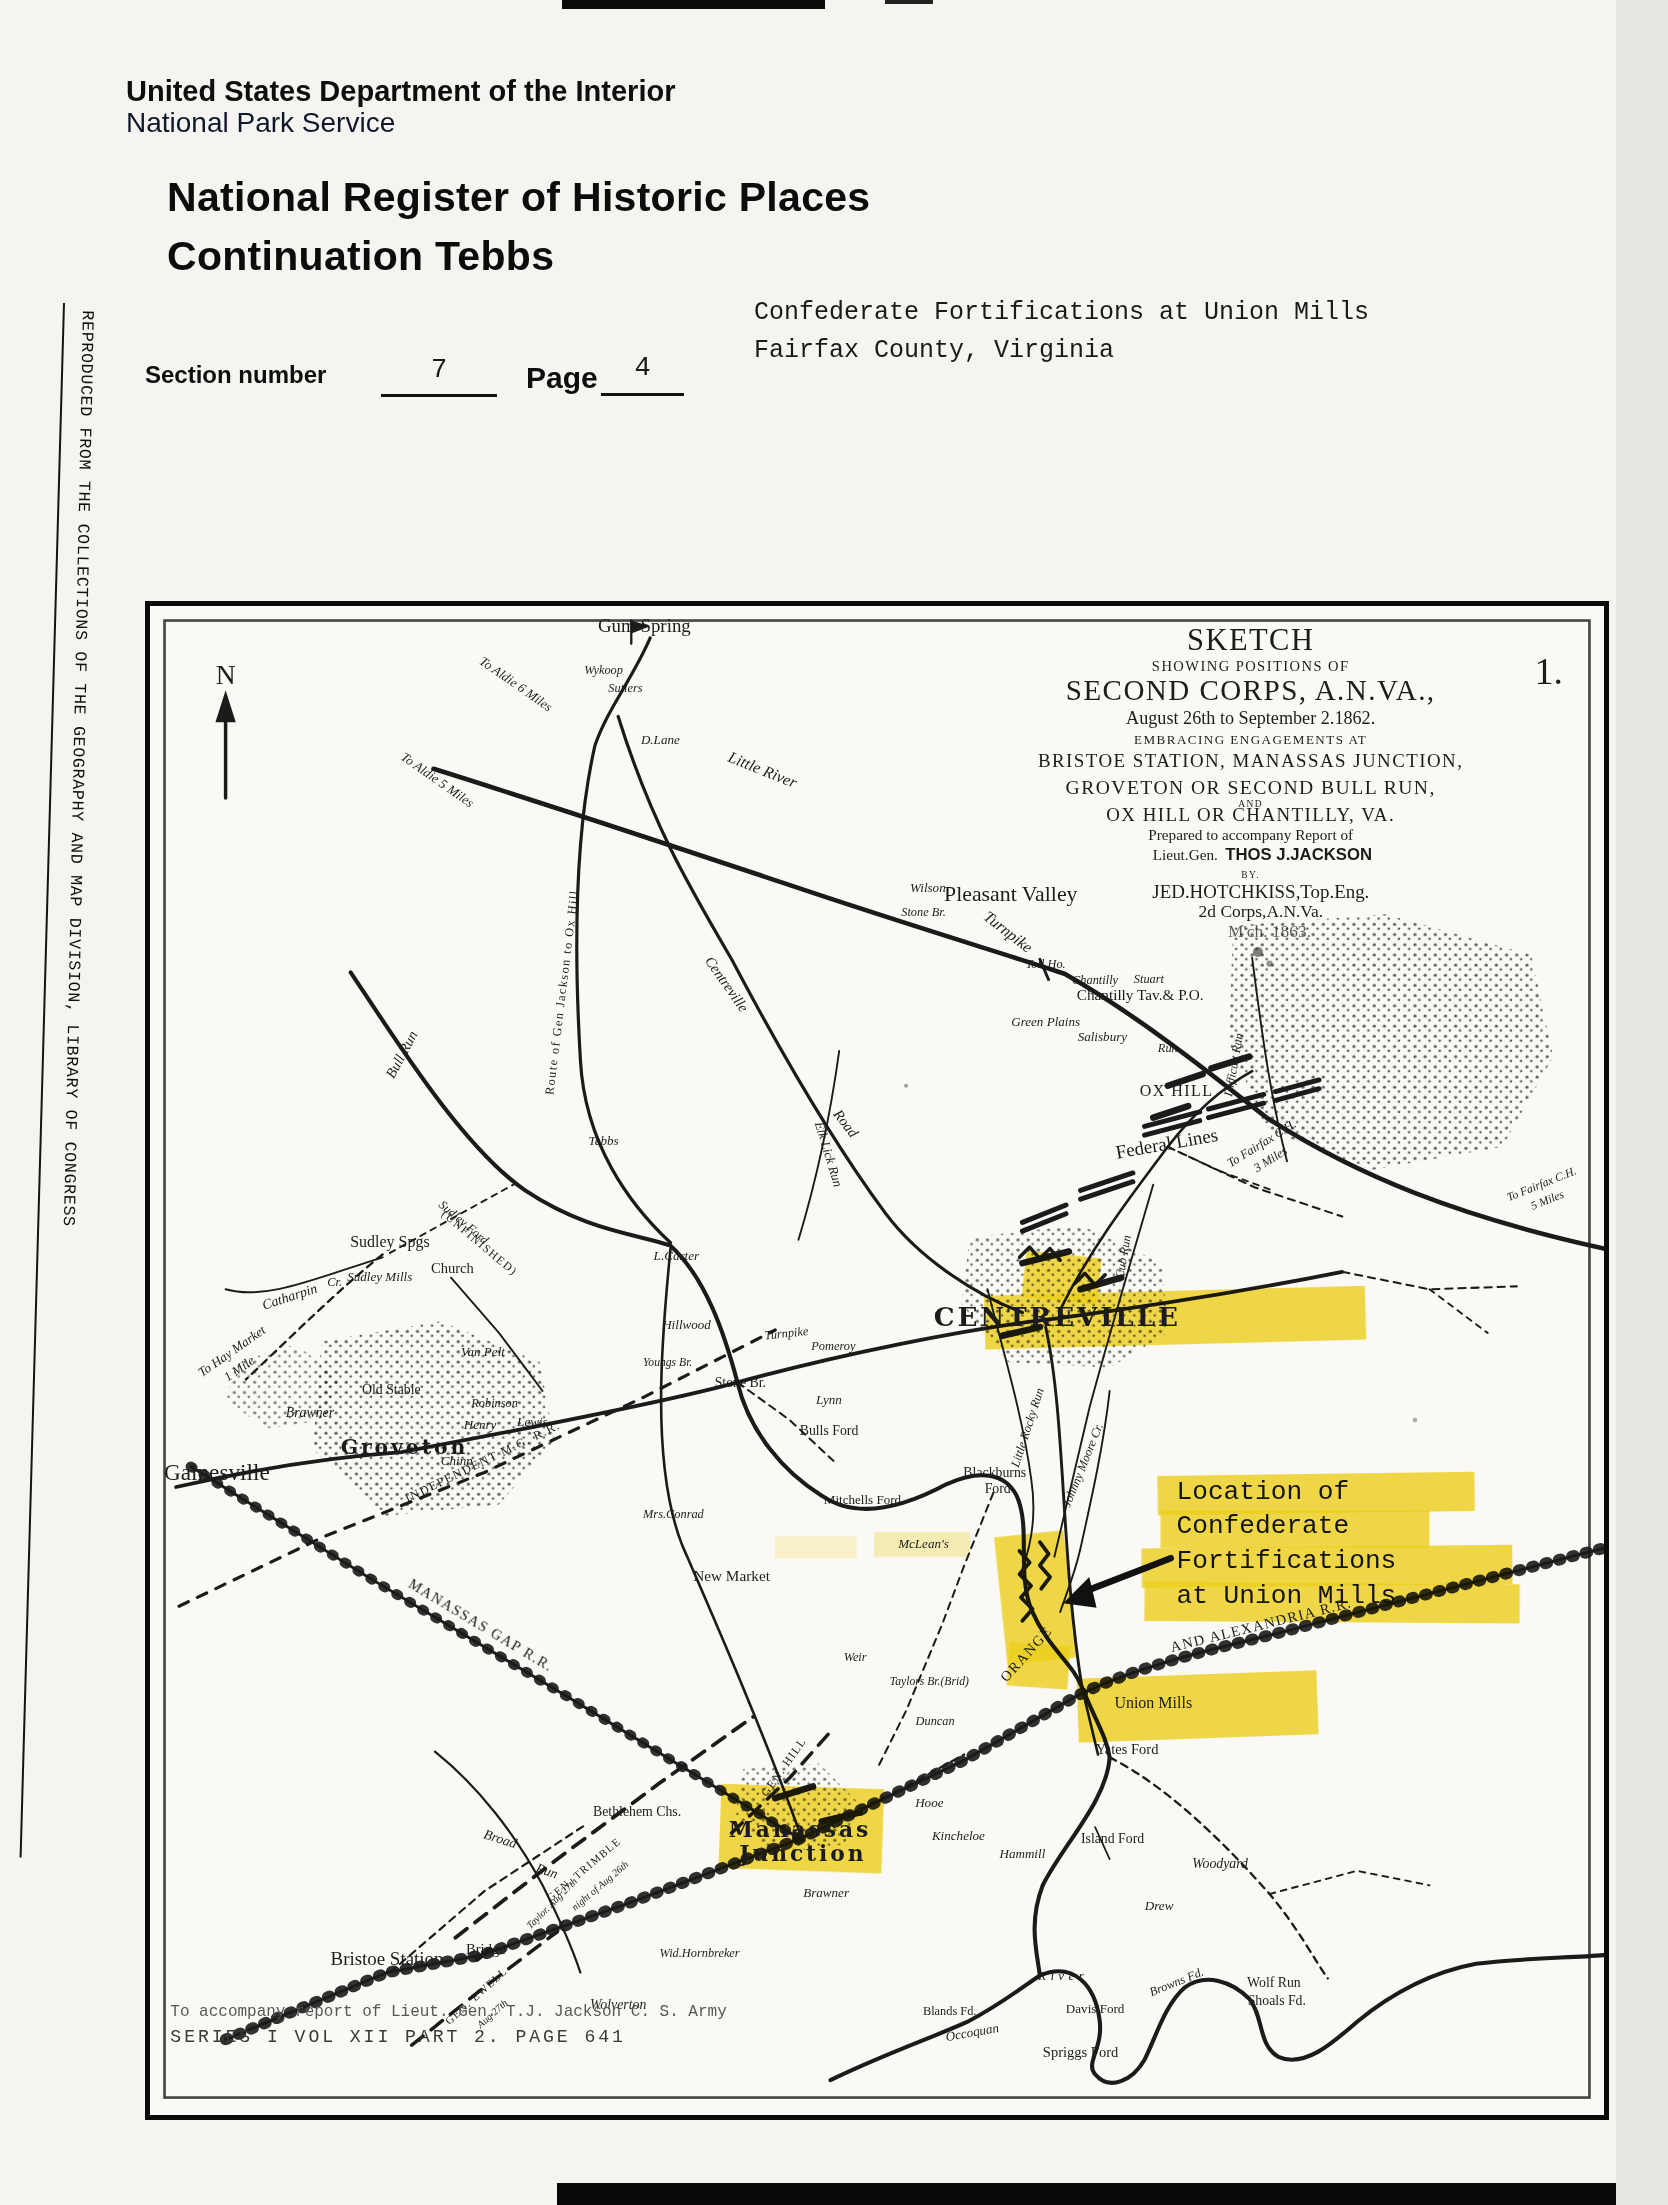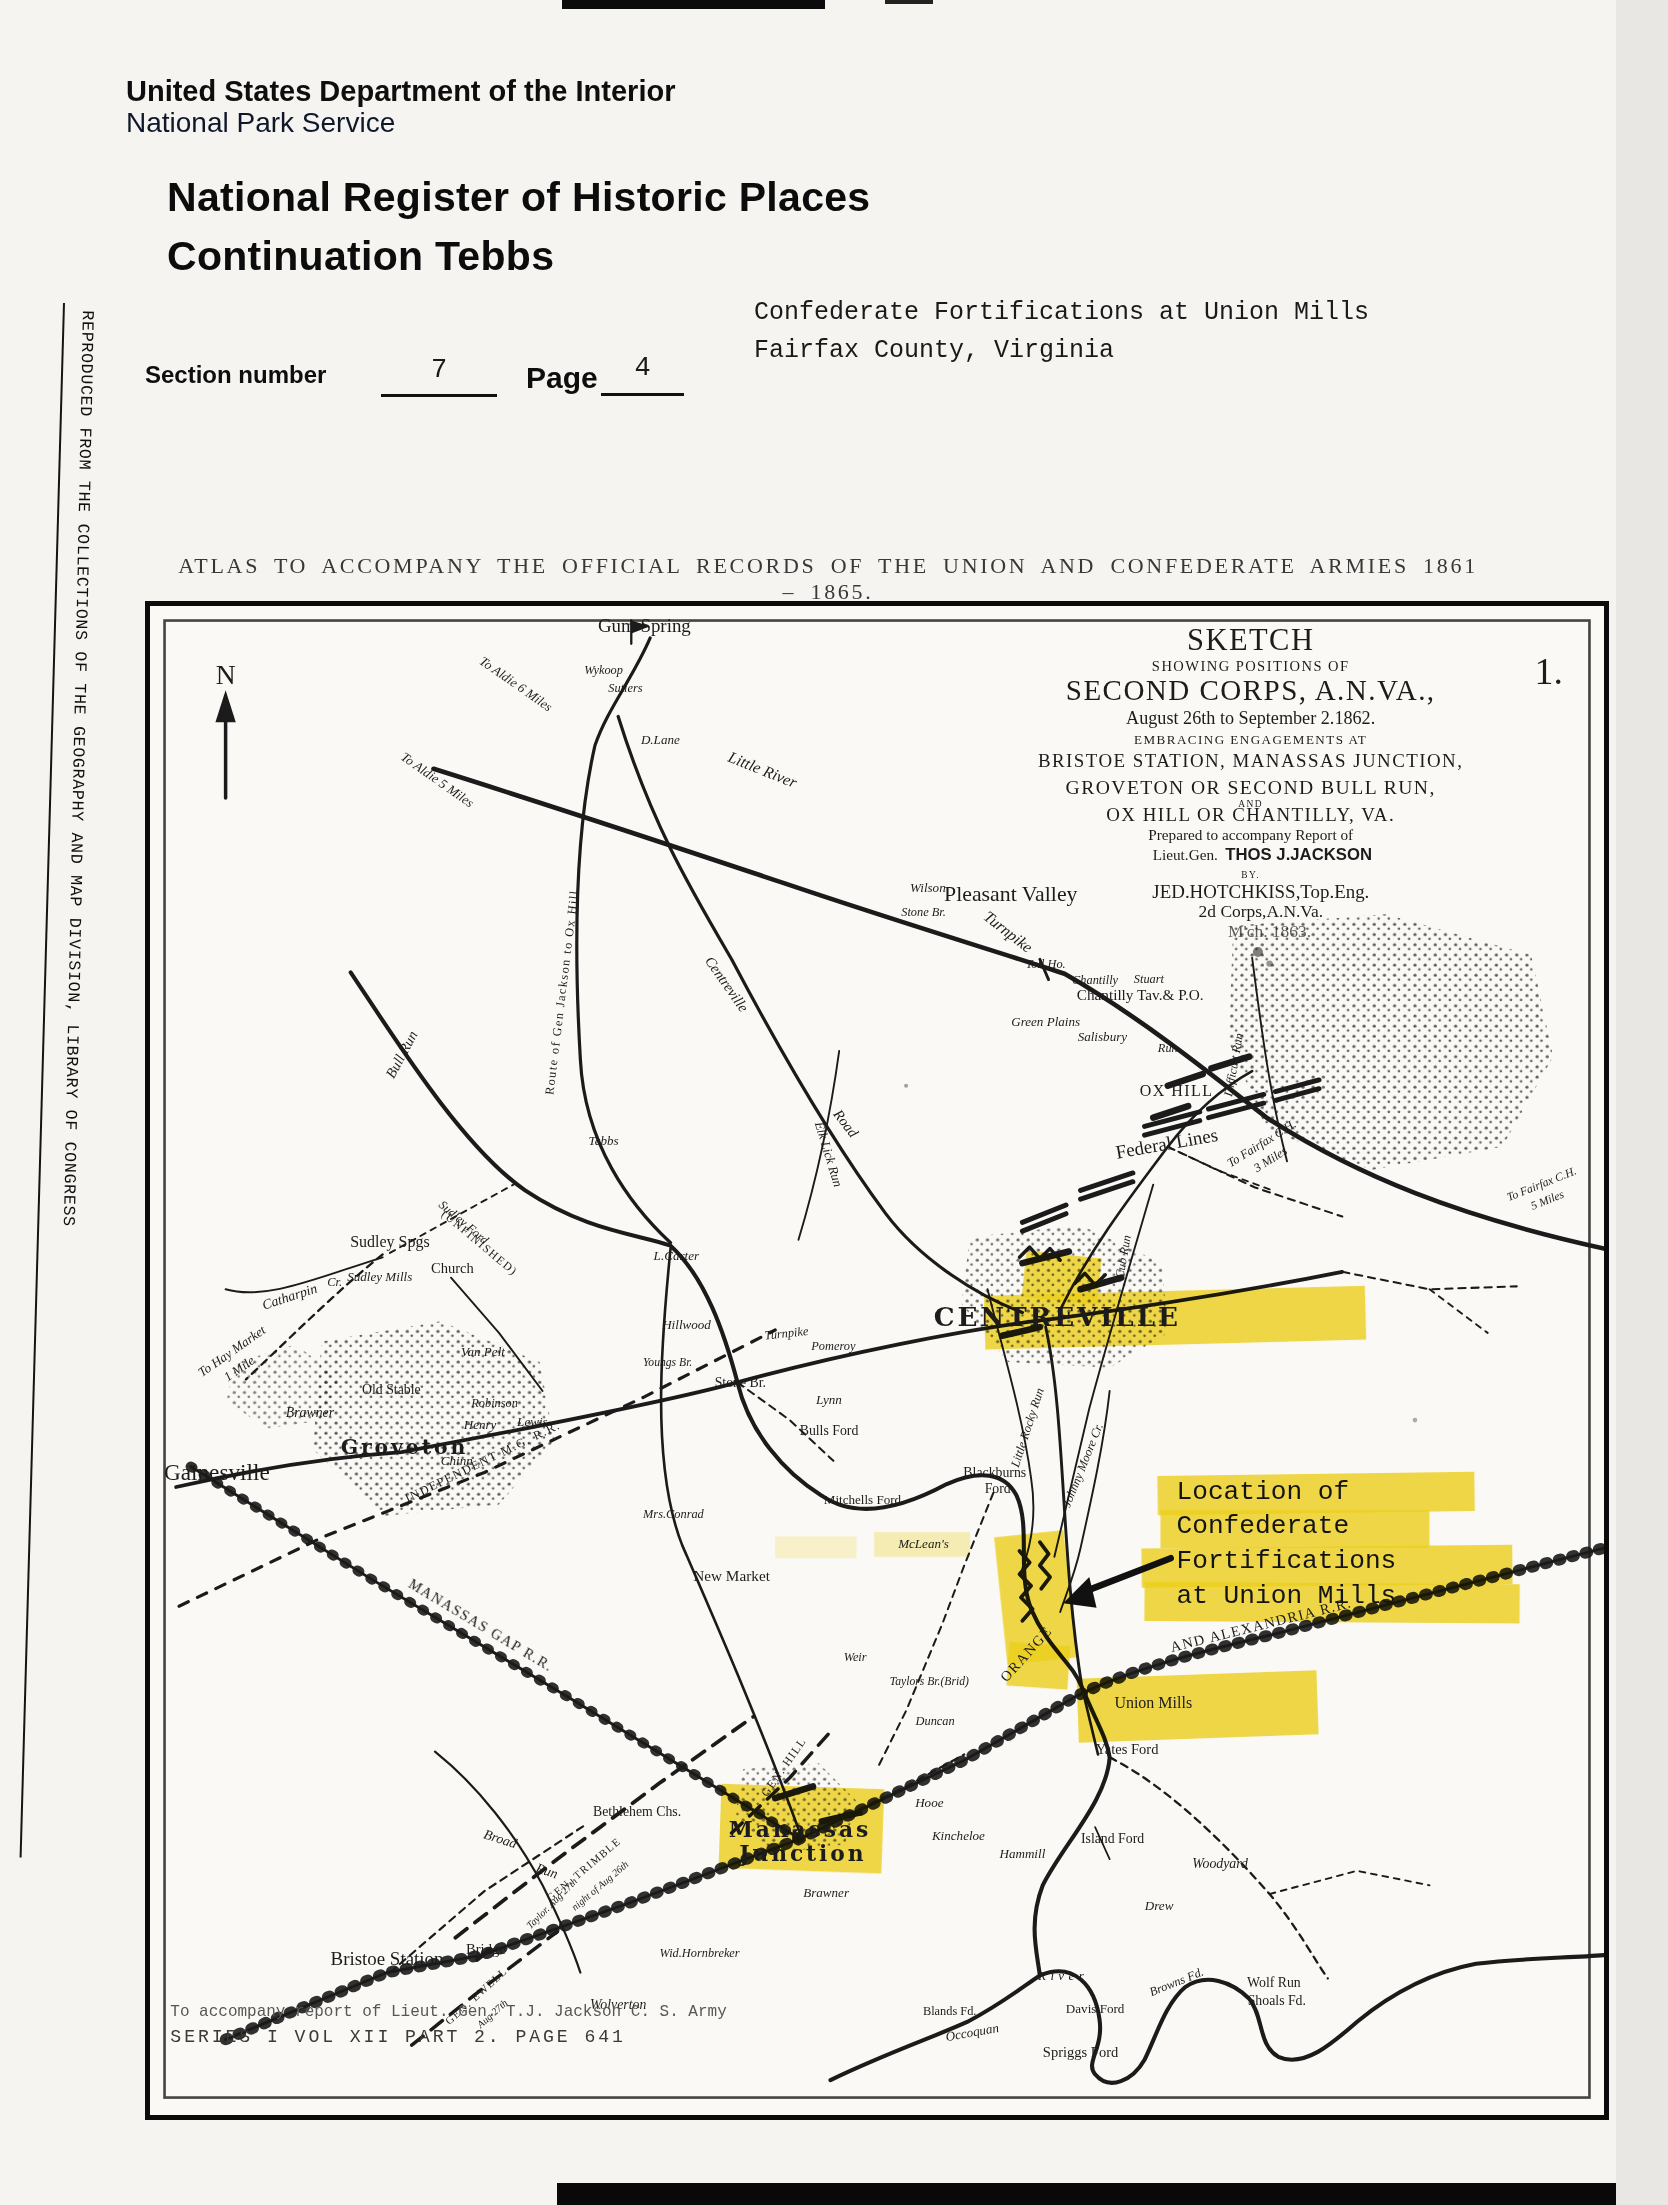--- a/index.html
+++ b/index.html
@@ -72,21 +72,20 @@
     <div>Fairfax County, Virginia</div>
   </div>
   <div class="abs seclabel">Section number</div>
   <div class="abs secvalue">7</div>
   <div class="abs pagelabel">Page</div>
   <div class="abs pagevalue">4</div>
 
   <div class="abs stampline"></div>
   <div class="abs stamptext">REPRODUCED FROM THE COLLECTIONS OF THE GEOGRAPHY AND MAP DIVISION, LIBRARY OF CONGRESS</div>
 
-  <div class="abs mapcaption">ATLAS TO ACCOMPANY THE OFFICIAL RECORDS OF THE UNION AND CONFEDERATE ARMIES 1861 – 1865.</div>
 
   <div class="abs mapframe">
     <svg id="map-svg" viewBox="0 0 1000 1038" preserveAspectRatio="none">
       <defs>
         <pattern id="dots" width="7" height="7" patternUnits="userSpaceOnUse">
           <circle cx="2" cy="2" r="1.1" fill="#1c1c1c"></circle>
           <circle cx="5" cy="5" r="0.9" fill="#1c1c1c"></circle>
         </pattern>
       </defs>
 

